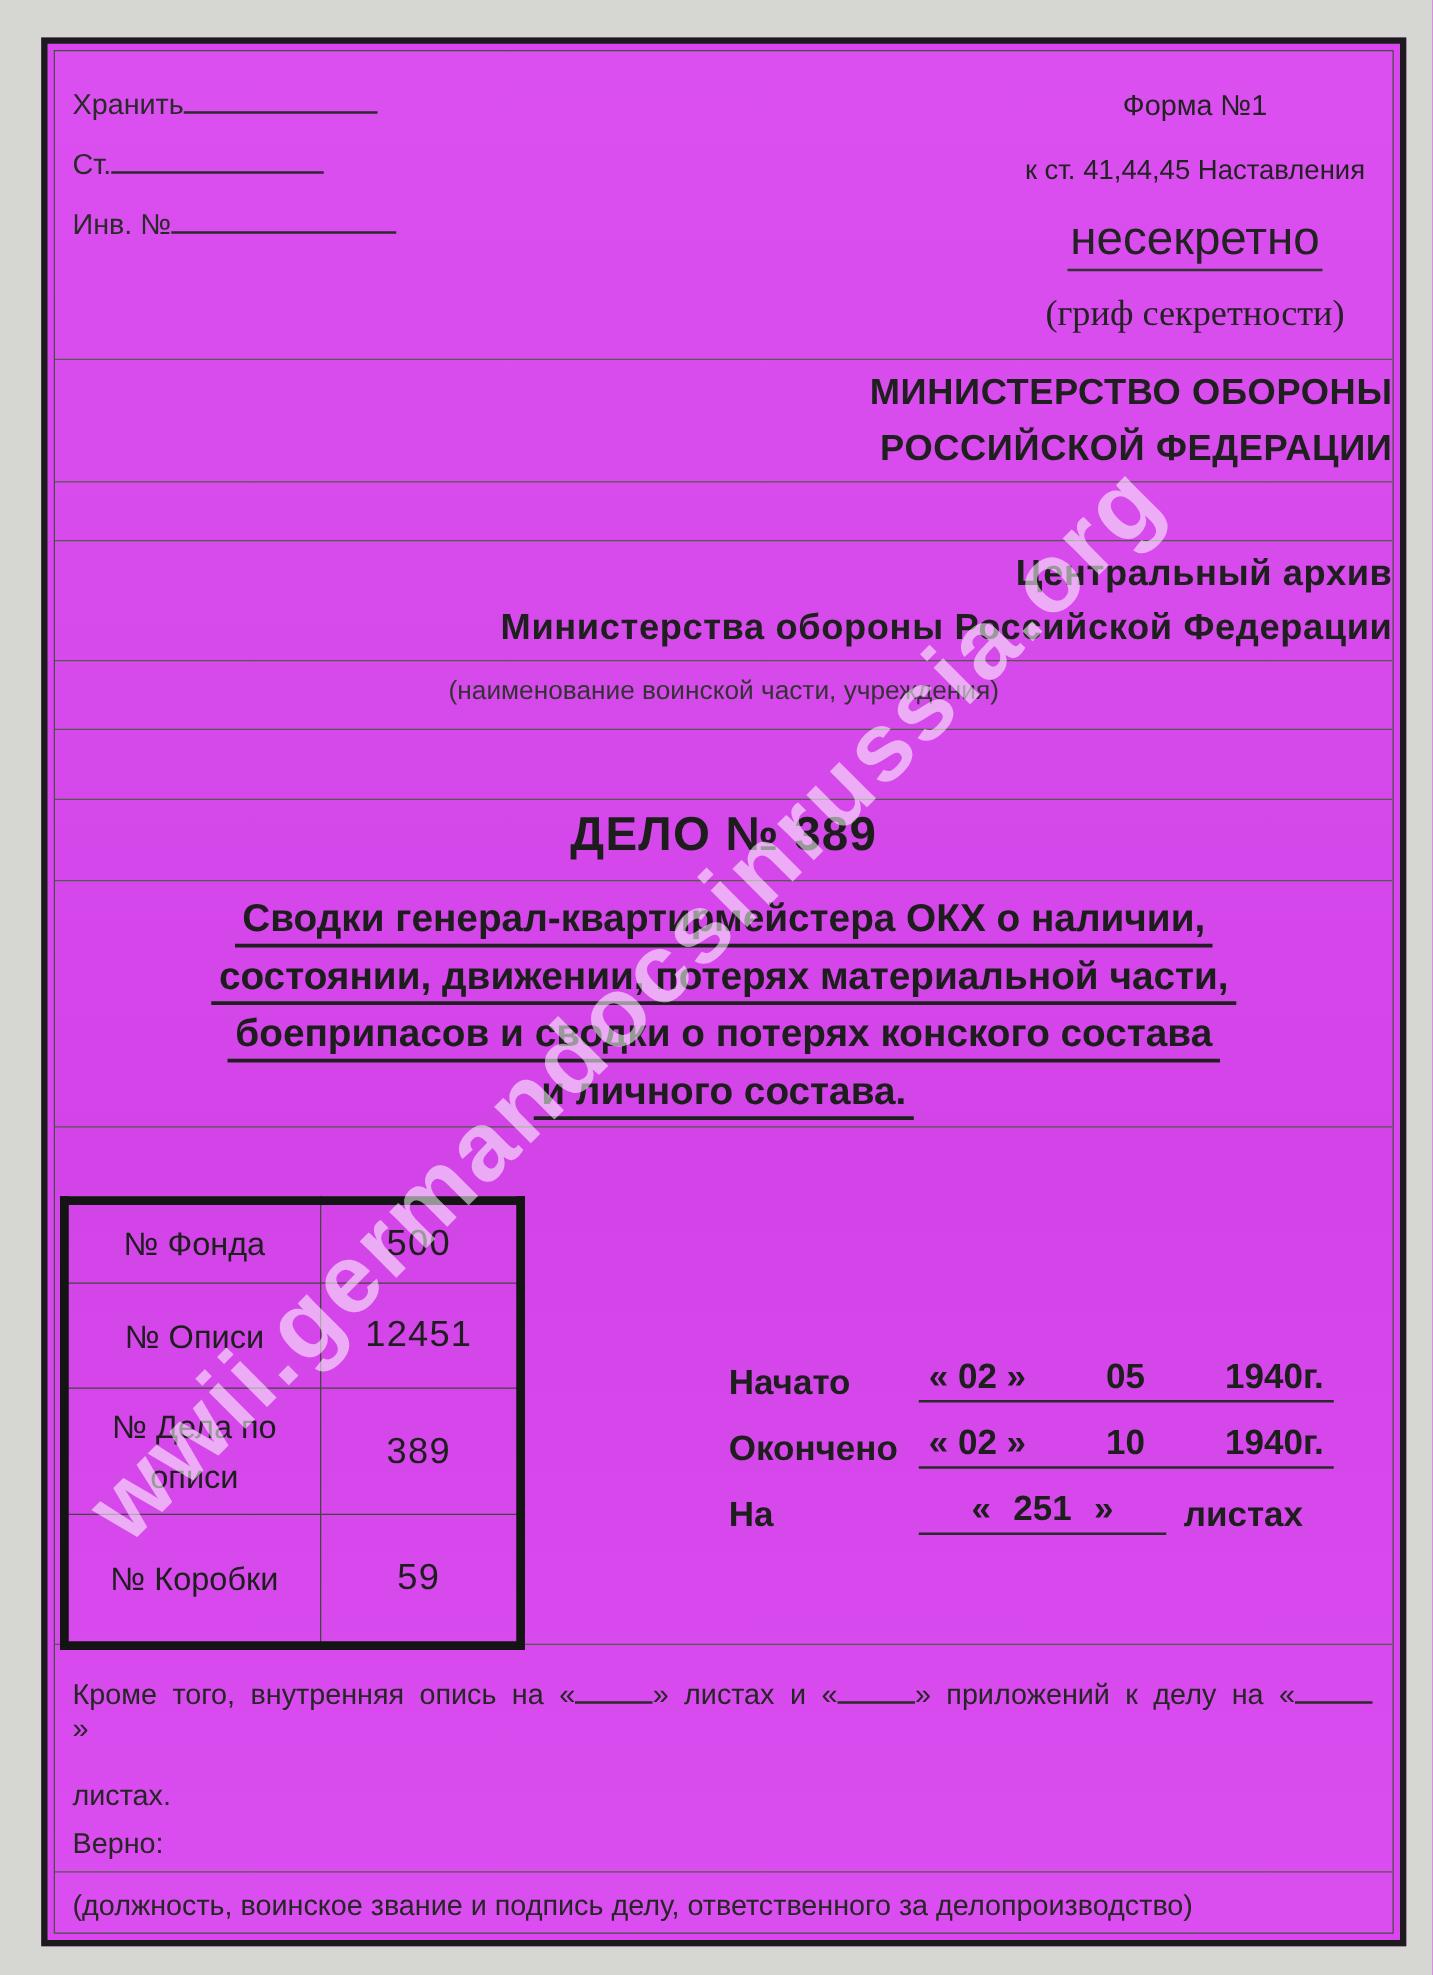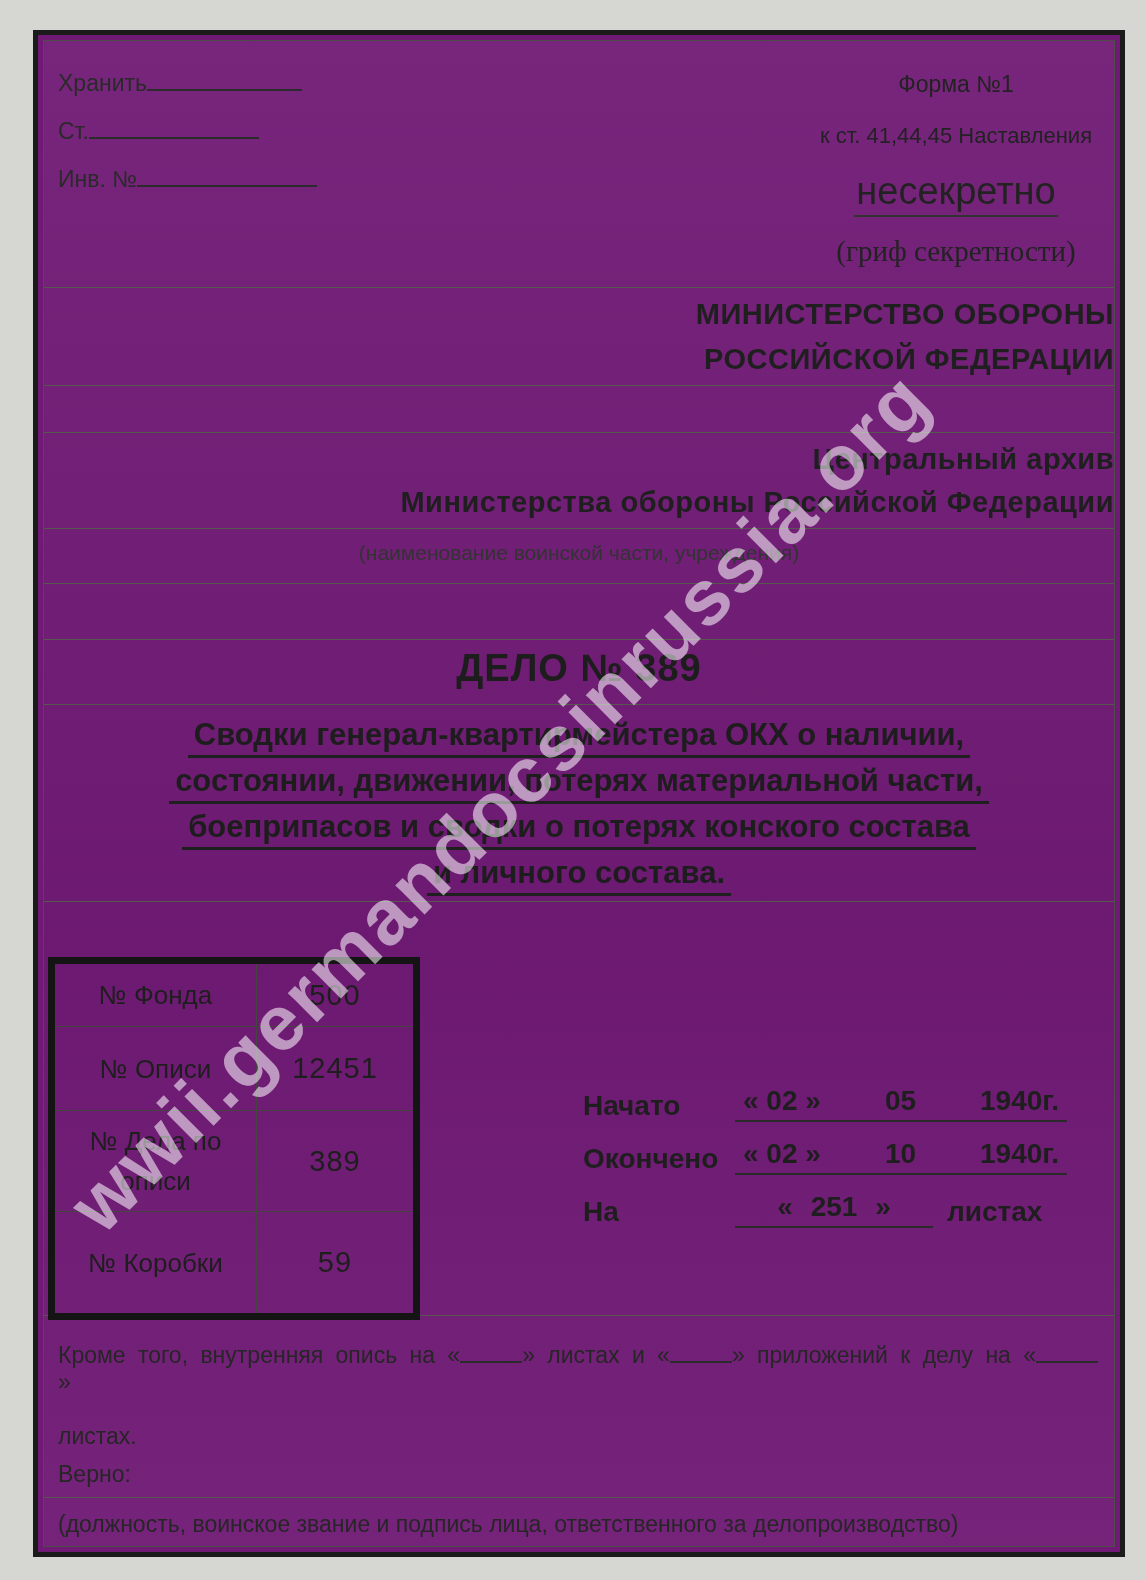--- a/index.html
+++ b/index.html
@@ -8,21 +8,21 @@
     position:relative;
     background:#d6d6d3;
     font-family:"Liberation Sans", sans-serif;
     color:#222;
     overflow:hidden;
   }
   
   .page {
     position:absolute; left:33px; top:30px; width:1092px; height:1527px;
     border:5px solid #1b1b1b;
-    background:#701a75;
+    background:#d946ef;
   }
   .page-inner {
     position:absolute; inset:5px;
     border:1px solid #4c4c48;
     background:
       linear-gradient(180deg, rgba(255,255,255,0.05), rgba(0,0,0,0.03) 60%, rgba(255,255,255,0.04));
     overflow:hidden;
   }
   .rule { border:0; border-top:1px solid #57574f; margin:0; width:100%; }
 
@@ -187,19 +187,19 @@
         </div>
       </div>
     </div>
     <hr class="rule">
 
     <div class="footer">
       <div class="note-line"><span>Кроме того, внутренняя опись на «</span><span class="blank"></span><span>» листах и «</span><span class="blank"></span><span>» приложений к делу на «</span><span class="blank"></span><span>»</span></div>
       <div class="note-line2">листах.</div>
       <div class="verno">Верно:</div>
       <hr class="rule sign-rule">
-      <div class="sign-caption">(должность, воинское звание и подпись лица, ответственного за делопроизводство)</div>
+      <div class="sign-caption">(должность, воинское звание и подпись делу, ответственного за делопроизводство)</div>
     </div>
 
   </div>
 
   <div class="watermark">wwii.germandocsinrussia.org</div>
 </div>
 
 </body></html>

